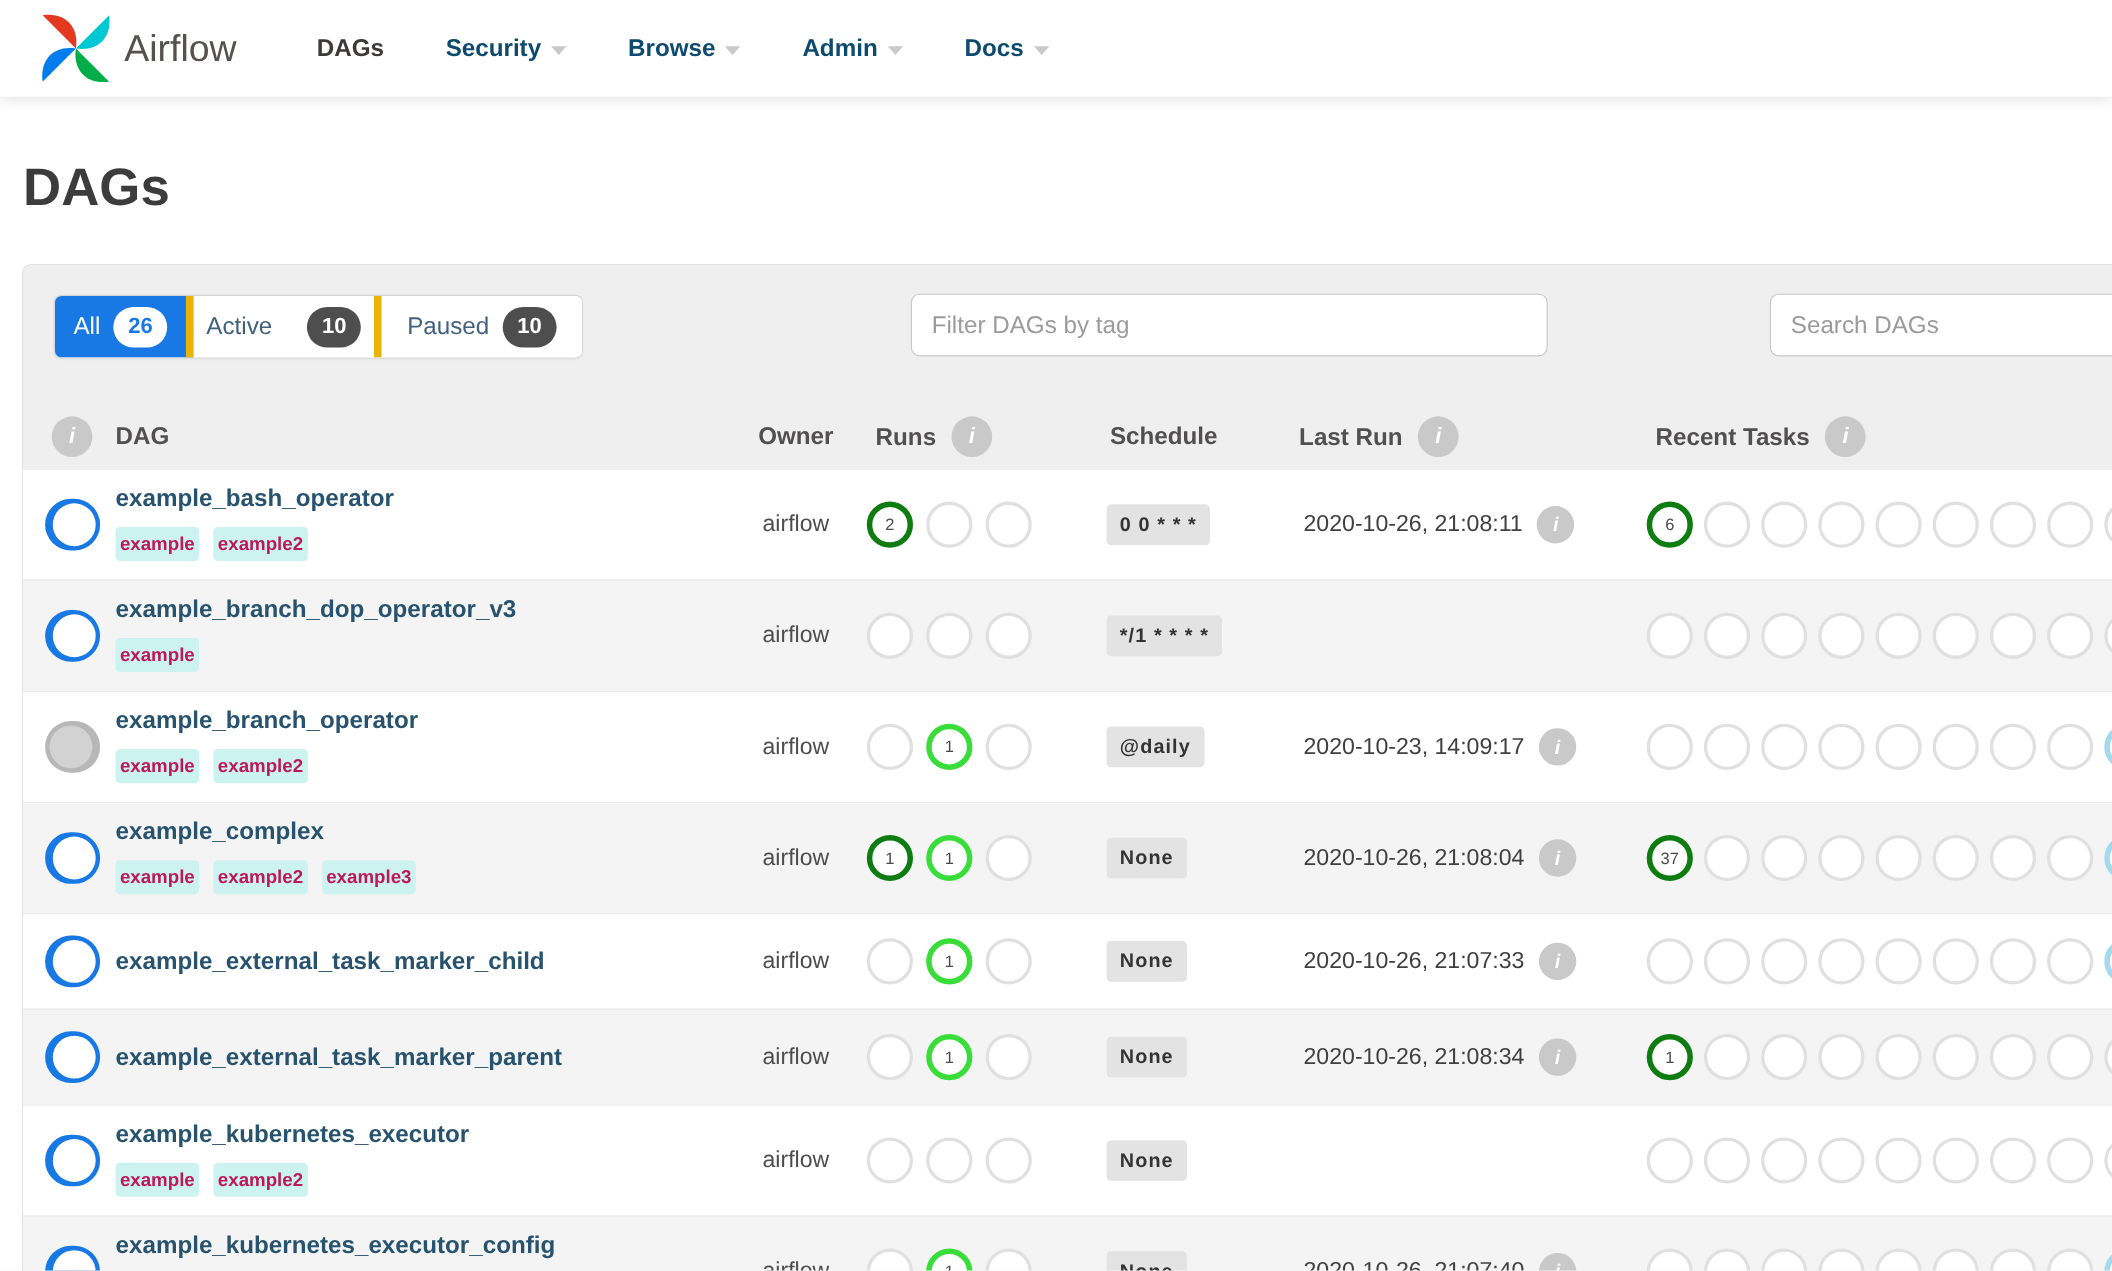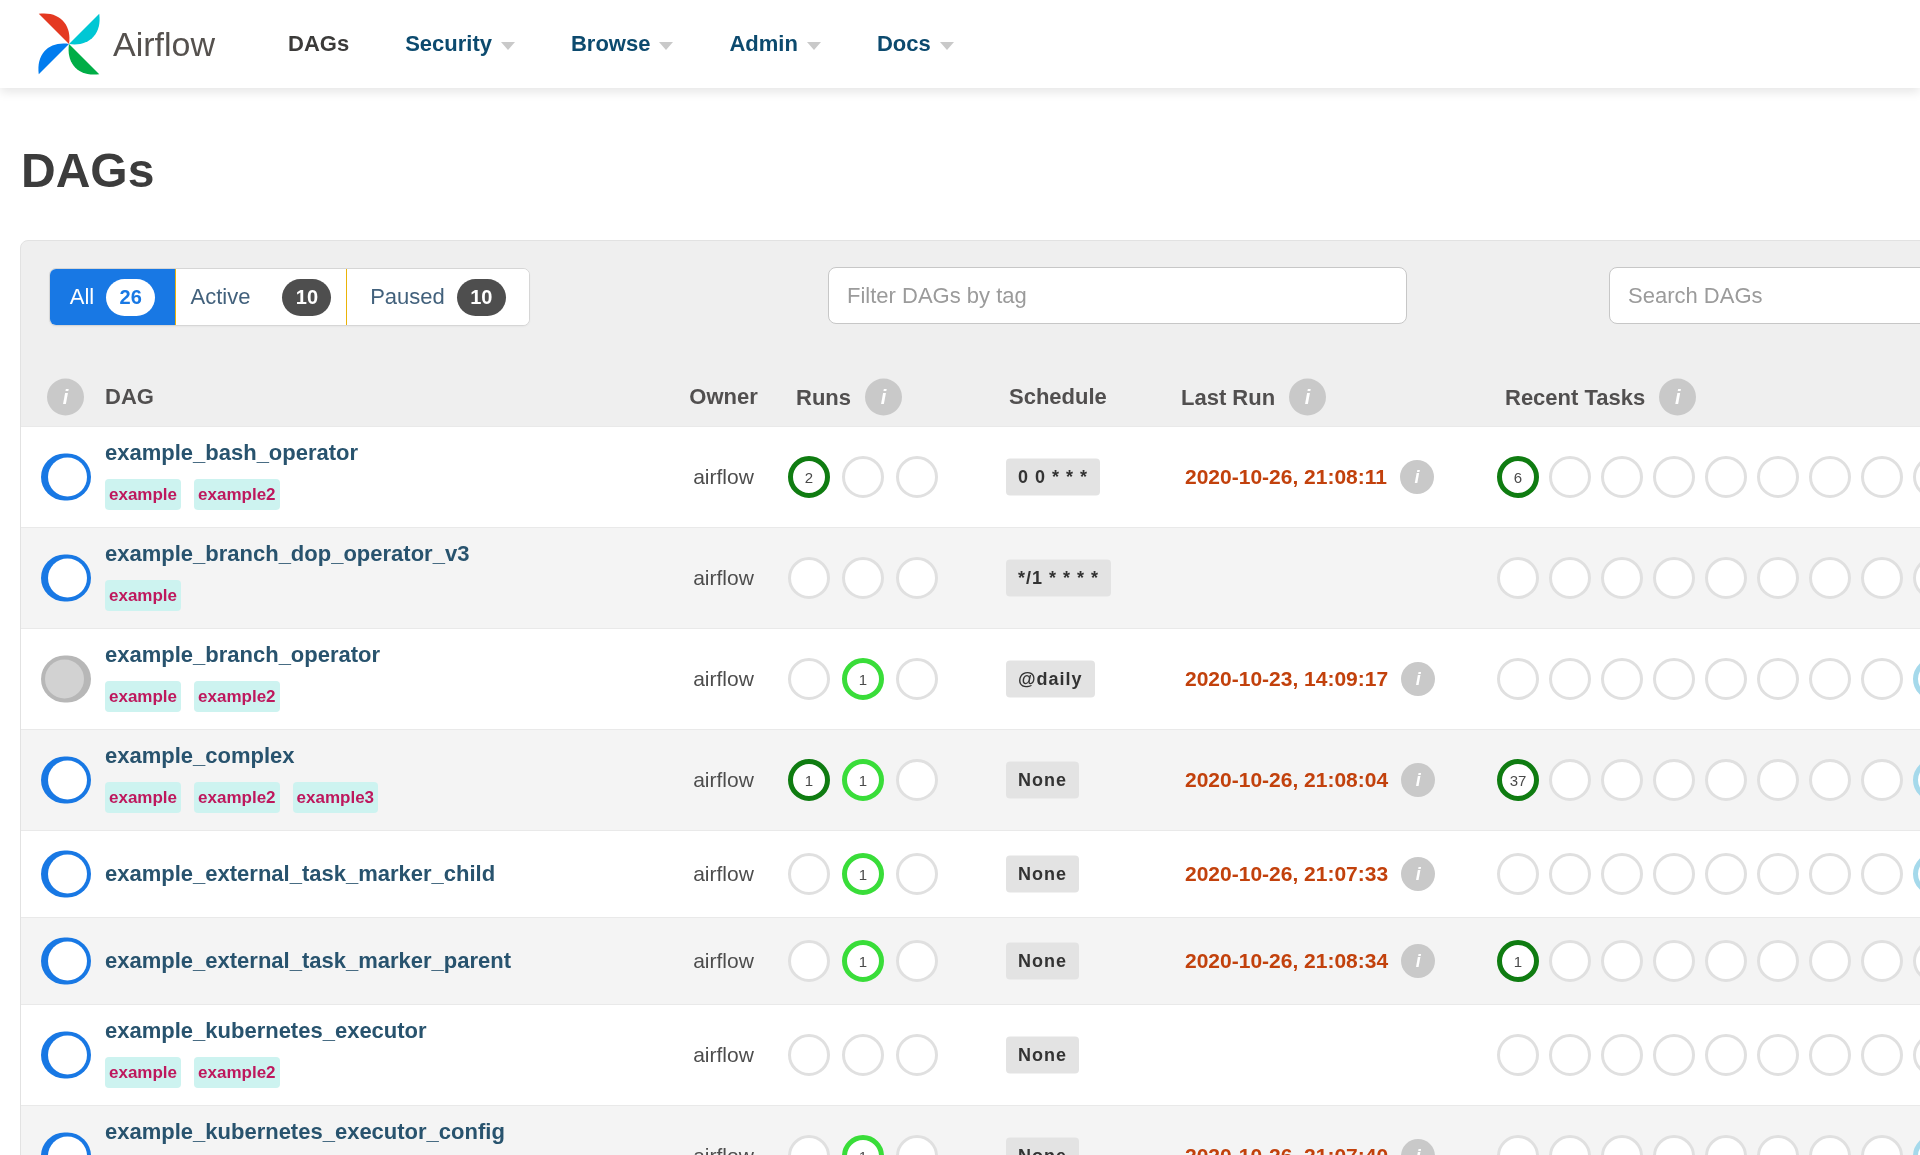--- a/index.html
+++ b/index.html
@@ -24,21 +24,21 @@
   
   .panel { position:absolute; left:20px; top:240px; width:1920px; height:1000px;
            background:#efefef; border:1px solid #e2e2e2; border-radius:8px; }
 
   
   .tab-group { position:absolute; left:28px; top:27px; height:58px; display:flex;
                border:1px solid #d6d6d6; border-radius:7px; overflow:hidden; background:#fff;
                box-shadow:0 1px 2px rgba(0,0,0,0.04); }
   .tab { display:flex; align-items:center; justify-content:center; gap:12px; height:100%;
          background:#fff; color:#42617c; font-size:22px; font-weight:400; cursor:pointer;
-         border-right:1px solid #eab308; }
+         border-right:7px solid #eab308; }
   .tab:last-child { border-right:none; }
   .tab.active { background:#1878e4; color:#fff; }
   .tab-all { width:126px; } .tab-active { width:171px;gap:32px; } .tab-paused { width:182px; }
   .count-pill { min-width:49px; height:37px; padding:0 12px; border-radius:19px; display:inline-flex;
                 align-items:center; justify-content:center; font-size:20px; font-weight:700; }
   .count-pill.light { background:#ffffff; color:#1878e4; }
   .count-pill.dark { background:#4e4e4e; color:#fff; }
 
   
   .txt-input { position:absolute; top:26px; height:57px; background:#fff; border:1px solid #c7c7c7;
@@ -90,21 +90,21 @@
   .circ.success { border:5px solid #0f7c11; }
   .circ.running { border:5px solid #39dd39; }
   .circ.none    { border:5px solid #a5d9eb; }
 
   .cell-schedule { position:absolute; left:985px; top:50%; transform:translateY(-50%); }
   .badge { display:inline-block; background:#e3e3e3; color:#333; font-size:18px; font-weight:700;
            padding:8px 12px; border-radius:4px; letter-spacing:1px; white-space:nowrap; }
 
   .cell-lastrun { position:absolute; left:1164px; top:50%; transform:translateY(-50%);
                   display:flex; align-items:center; gap:13px; white-space:nowrap; }
-  .time-link { font-size:21px; color:#c2410c; text-decoration:none; font-weight:700; cursor:pointer; }
+  .time-link { font-size:21px; color:#404040; text-decoration:none; font-weight:400; cursor:pointer; }
 </style>
 </head>
 <body>
 
 <div class="navbar">
   <div class="brand">
     <svg width="72" height="72" viewBox="0 0 100 100">
       <path d="M50,50 L92,8 C96,38 76,54 50,50 Z" fill="#00c7d4"></path>
       <path d="M50,50 L92,92 C62,96 46,76 50,50 Z" fill="#00ad46"></path>
       <path d="M50,50 L8,92 C4,62 24,46 50,50 Z" fill="#017cee"></path>

